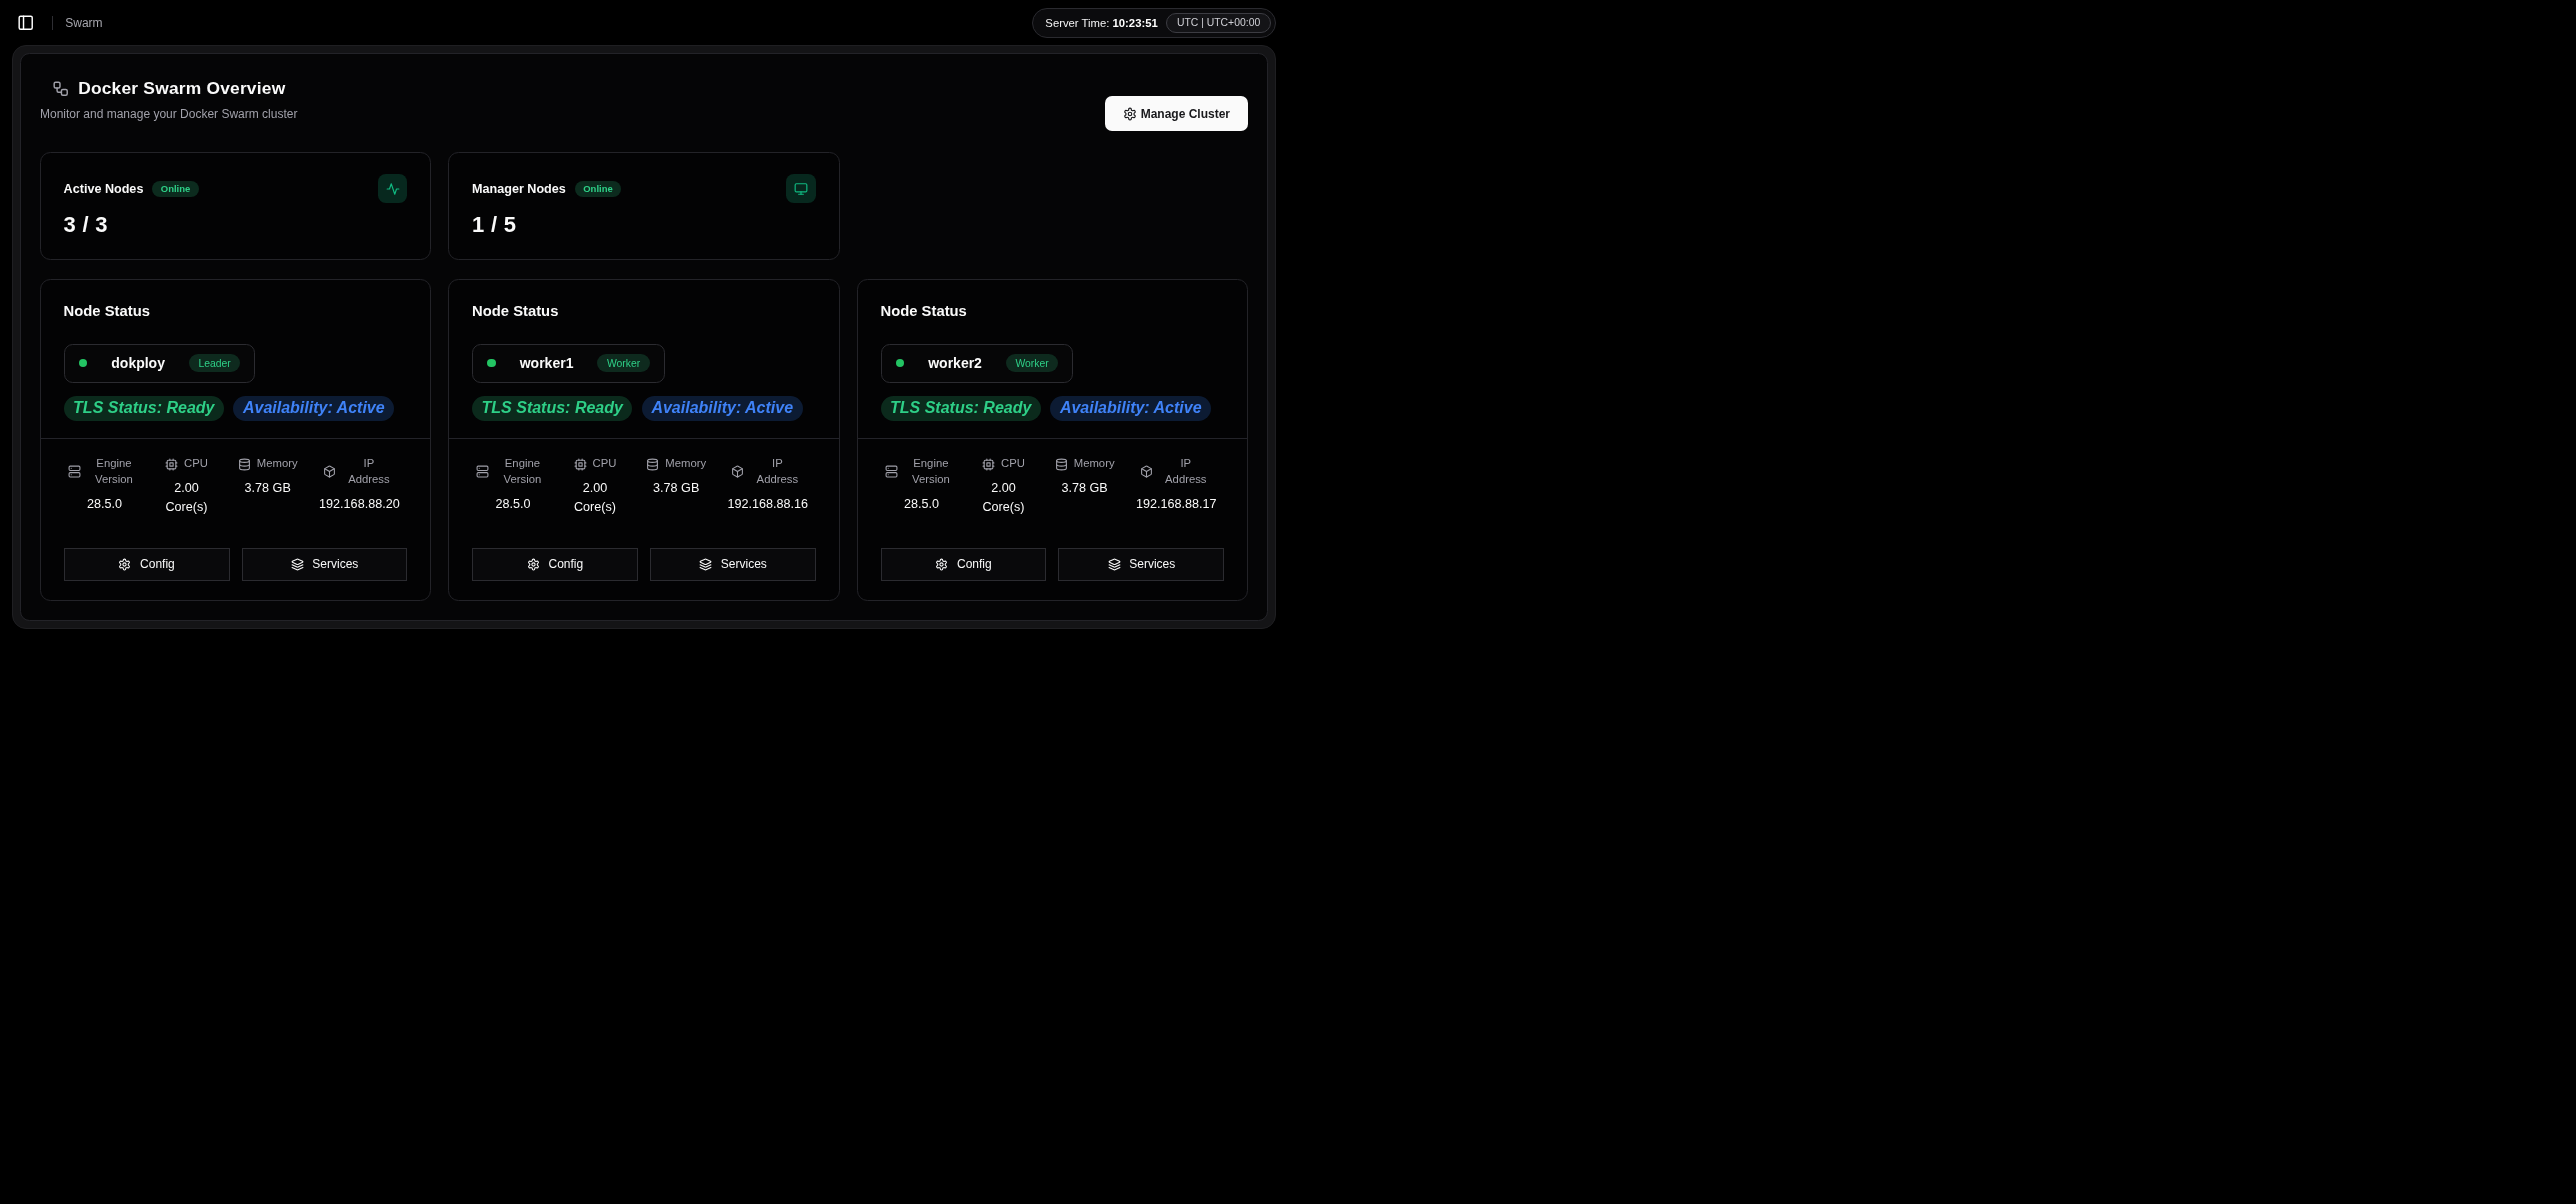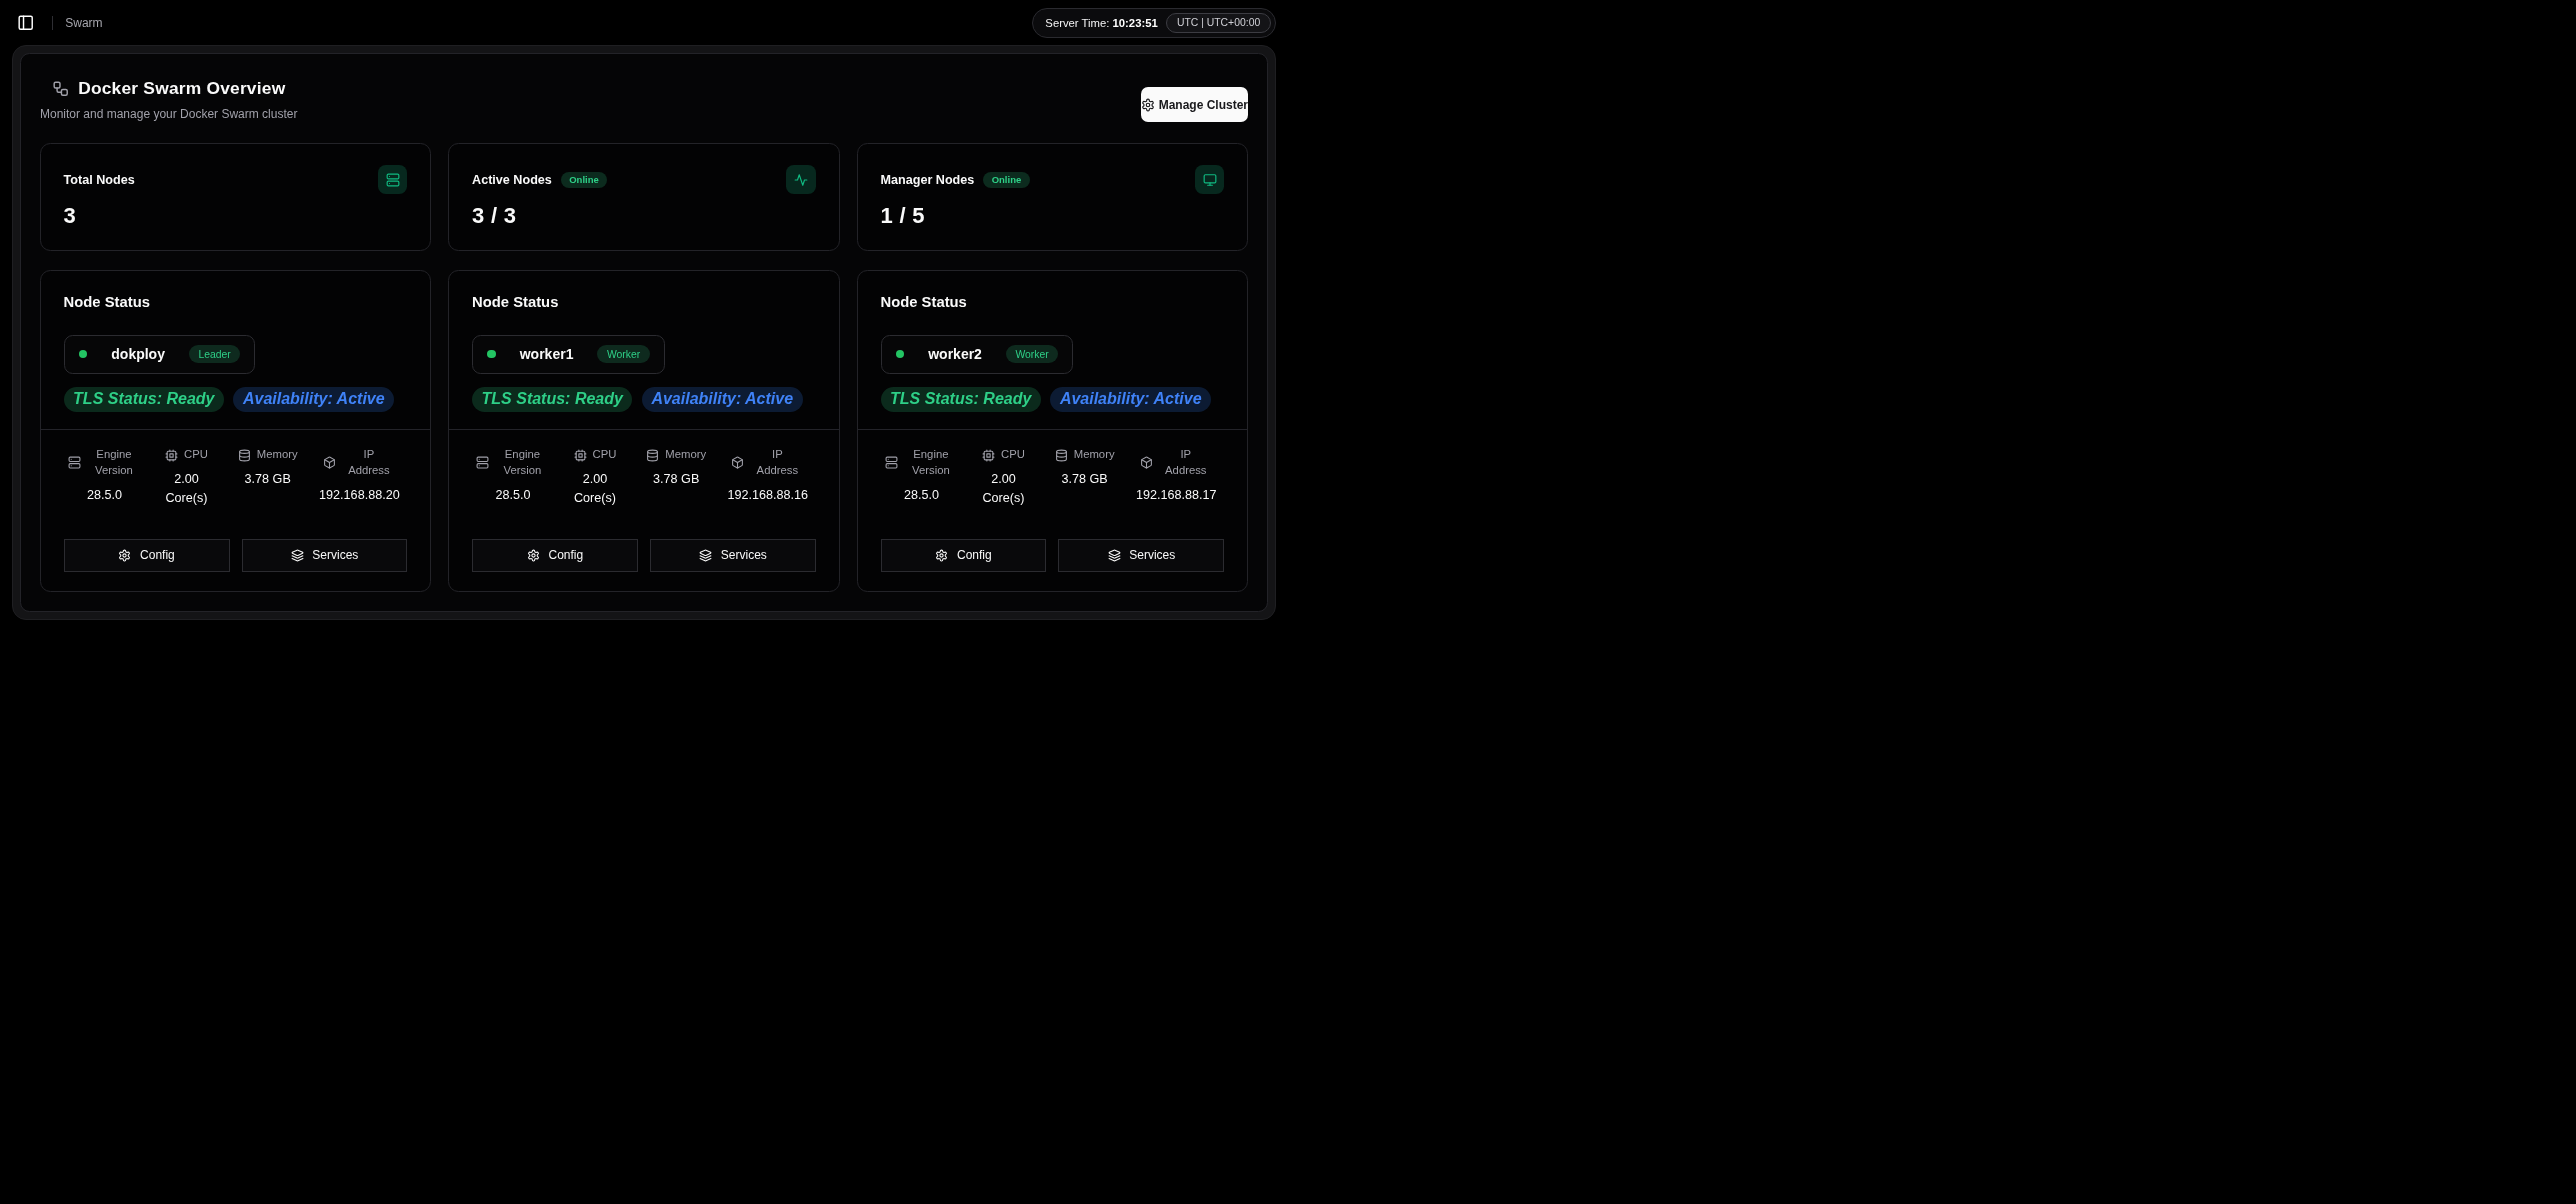--- a/index.html
+++ b/index.html
@@ -30,22 +30,22 @@
     border-radius: 14px; padding: 7px; }
   .main-card { border: 0.9px solid #232328; background: #050506; border-radius: 9.5px;
     padding: 24px 19px 19px; }
 
   
   .header-row { display: flex; justify-content: space-between; align-items: flex-start; margin-bottom: 21px; }
   .title-line { display: flex; align-items: center; gap: 8.7px; font-size: 17.4px; font-weight: 700; letter-spacing: 0.2px; justify-content: center; }
   .title-icon { color: #a1a1aa; display: flex; }
   .subtitle { margin-top: 7.8px; font-size: 12px; color: #a1a1aa; }
   .manage-btn { display: inline-flex; align-items: center; gap: 4px; background: #fafafa; color: #18181b;
-    border: none; border-radius: 7px; padding: 0 0; height: 35px; font-size: 12px; font-weight: 600;
-    margin-top: 9px; cursor: pointer; font-family: inherit; }
+    border: none; border-radius: 7px; padding: 0 18px; height: 35px; font-size: 12px; font-weight: 600;
+    margin-top: 18px; cursor: pointer; font-family: inherit; }
 
   
   .stats-row { display: grid; grid-template-columns: repeat(3, 1fr); gap: 17.4px; margin-bottom: 19px; }
   .stat-card { border: 0.9px solid #232328; background: #030304; border-radius: 10.4px;
     height: 108px; padding: 0 22.6px; display: flex; flex-direction: column; justify-content: center; }
   .stat-top { display: flex; align-items: center; justify-content: space-between; }
   .stat-label-wrap { display: flex; align-items: center; gap: 8.7px; }
   .stat-label { font-size: 12.6px; font-weight: 700; }
   .online-badge { font-size: 9.5px; font-weight: 600; color: #2ecf87; background: #0c2b1e;
     border-radius: 867px; padding: 2.6px 8.7px; }
@@ -134,36 +134,20 @@
               <path d="M12.22 2h-.44a2 2 0 0 0-2 2v.18a2 2 0 0 1-1 1.73l-.43.25a2 2 0 0 1-2 0l-.15-.08a2 2 0 0 0-2.73.73l-.22.38a2 2 0 0 0 .73 2.73l.15.1a2 2 0 0 1 1 1.72v.51a2 2 0 0 1-1 1.74l-.15.09a2 2 0 0 0-.73 2.73l.22.38a2 2 0 0 0 2.73.73l.15-.08a2 2 0 0 1 2 0l.43.25a2 2 0 0 1 1 1.73V20a2 2 0 0 0 2 2h.44a2 2 0 0 0 2-2v-.18a2 2 0 0 1 1-1.73l.43-.25a2 2 0 0 1 2 0l.15.08a2 2 0 0 0 2.73-.73l.22-.39a2 2 0 0 0-.73-2.73l-.15-.08a2 2 0 0 1-1-1.74v-.5a2 2 0 0 1 1-1.74l.15-.09a2 2 0 0 0 .73-2.73l-.22-.38a2 2 0 0 0-2.73-.73l-.15.08a2 2 0 0 1-2 0l-.43-.25a2 2 0 0 1-1-1.73V4a2 2 0 0 0-2-2z"></path>
               <circle cx="12" cy="12" r="3"></circle>
             </svg>
         </span>
         <span>Manage Cluster</span>
       </button>
     </div>
 
     <div class="stats-row">
 
-      <div class="stat-card">
-        <div class="stat-top">
-          <div class="stat-label-wrap">
-            <span class="stat-label">Total Nodes</span>
-          </div>
-          <div class="icon-box">
-            <svg width="14" height="14" viewBox="0 0 24 24" fill="none" stroke="currentColor" stroke-width="2" stroke-linecap="round" stroke-linejoin="round">
-                <rect x="2" y="2" width="20" height="8" rx="2"></rect>
-                <rect x="2" y="14" width="20" height="8" rx="2"></rect>
-                <line x1="6" y1="6" x2="6.01" y2="6"></line>
-                <line x1="6" y1="18" x2="6.01" y2="18"></line>
-              </svg>
-          </div>
-        </div>
-        <div class="stat-value">3</div>
-      </div>
 
       <div class="stat-card">
         <div class="stat-top">
           <div class="stat-label-wrap">
             <span class="stat-label">Active Nodes</span>
             <span class="online-badge">Online</span>
           </div>
           <div class="icon-box">
             <svg width="14" height="14" viewBox="0 0 24 24" fill="none" stroke="currentColor" stroke-width="2" stroke-linecap="round" stroke-linejoin="round">
                 <path d="M22 12h-4l-3 9L9 3l-3 9H2"></path>

